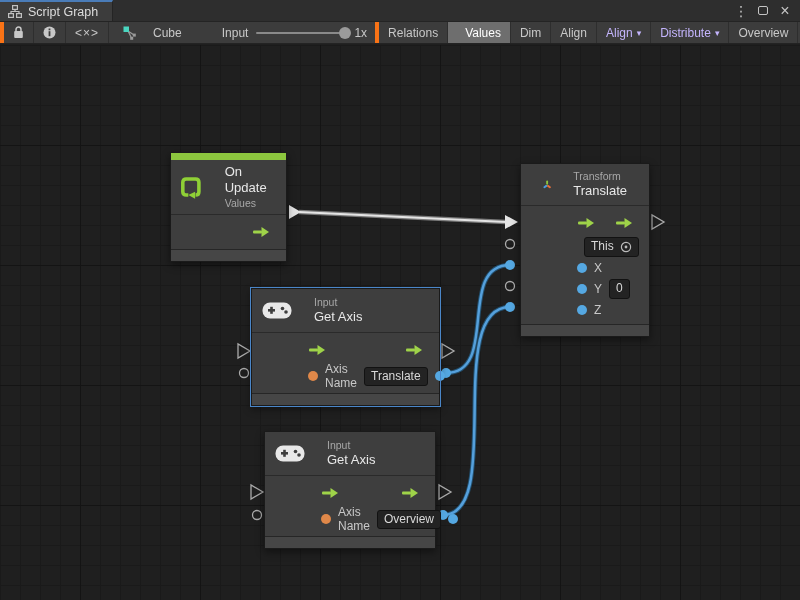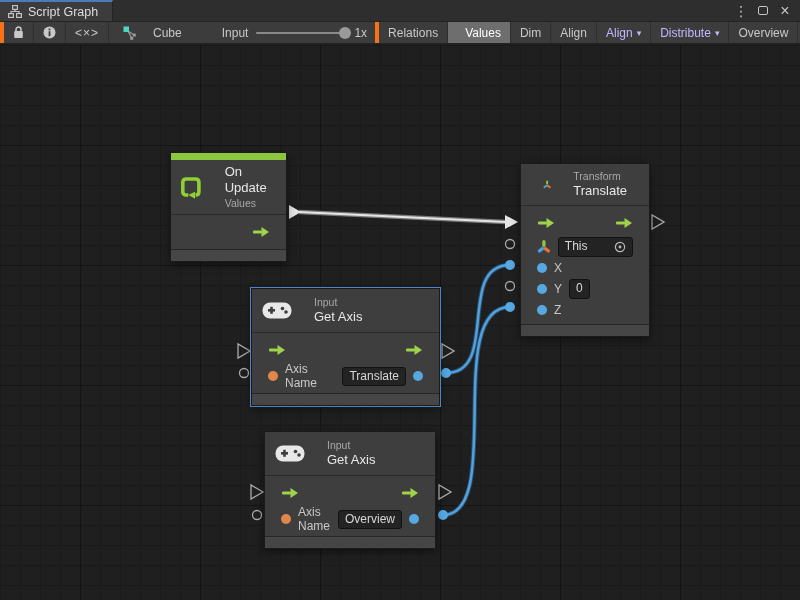--- a/index.html
+++ b/index.html
@@ -42,21 +42,21 @@
   
   .node{position:absolute;z-index:2;background:#3E3E3E;border:1px solid #1A1A1A;
         box-shadow:0 3px 8px rgba(0,0,0,.45);}
   .node.selected{outline:1.5px solid #4A86C8;outline-offset:0px;}
   .color-bar{height:7px;background:#8CC63E;}
   .node-header{display:flex;align-items:center;gap:22px;padding:5px 10px 6px 8px;
                border-bottom:1px solid #2A2A2A;}
   .hdr-text{display:flex;flex-direction:column;line-height:1.25;}
   .hdr-title{font-size:13px;color:#E8E8E8;}
   .hdr-sub{font-size:10.5px;color:#A8A8A8;}
-  .node-rows{padding:4px 8px;}
+  .node-rows{padding:4px 8px;margin-left:40px;}
   .row{display:flex;align-items:center;height:21px;padding:0 8px;gap:7px;font-size:12px;color:#C8C8C8;}
   .row.flow{height:26px;}
   .row .right{margin-left:auto;display:flex;align-items:center;gap:6px;}
   .dot{width:10px;height:10px;border-radius:50%;flex:0 0 auto;}
   .dot.blue{background:#55A8E2;}
   .dot.orange{background:#E08849;}
   .field{background:#232323;border:1px solid #121212;border-radius:3px;color:#D8D8D8;
          font-size:12px;padding:1px 6px;display:flex;align-items:center;gap:6px;line-height:1.3;}
   .node-footer{height:12px;background:#464646;border-top:1px solid #262626;}
 </style>

